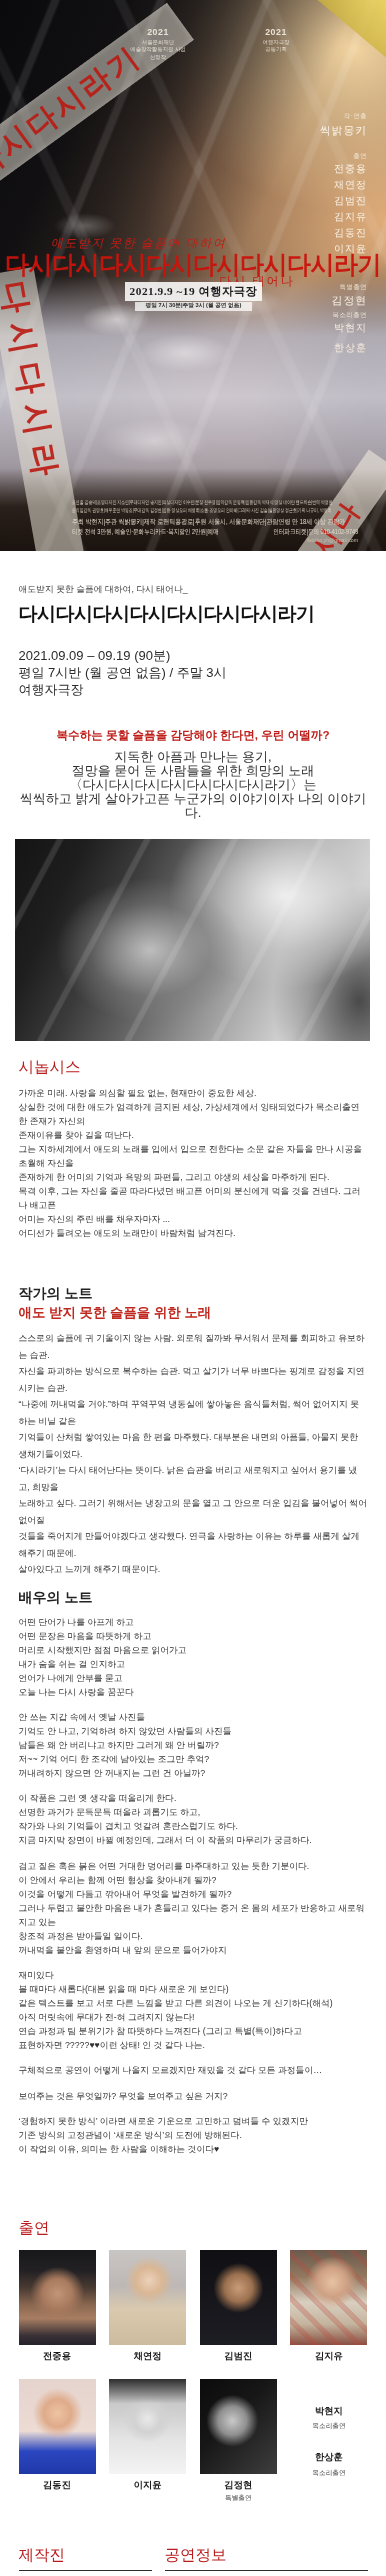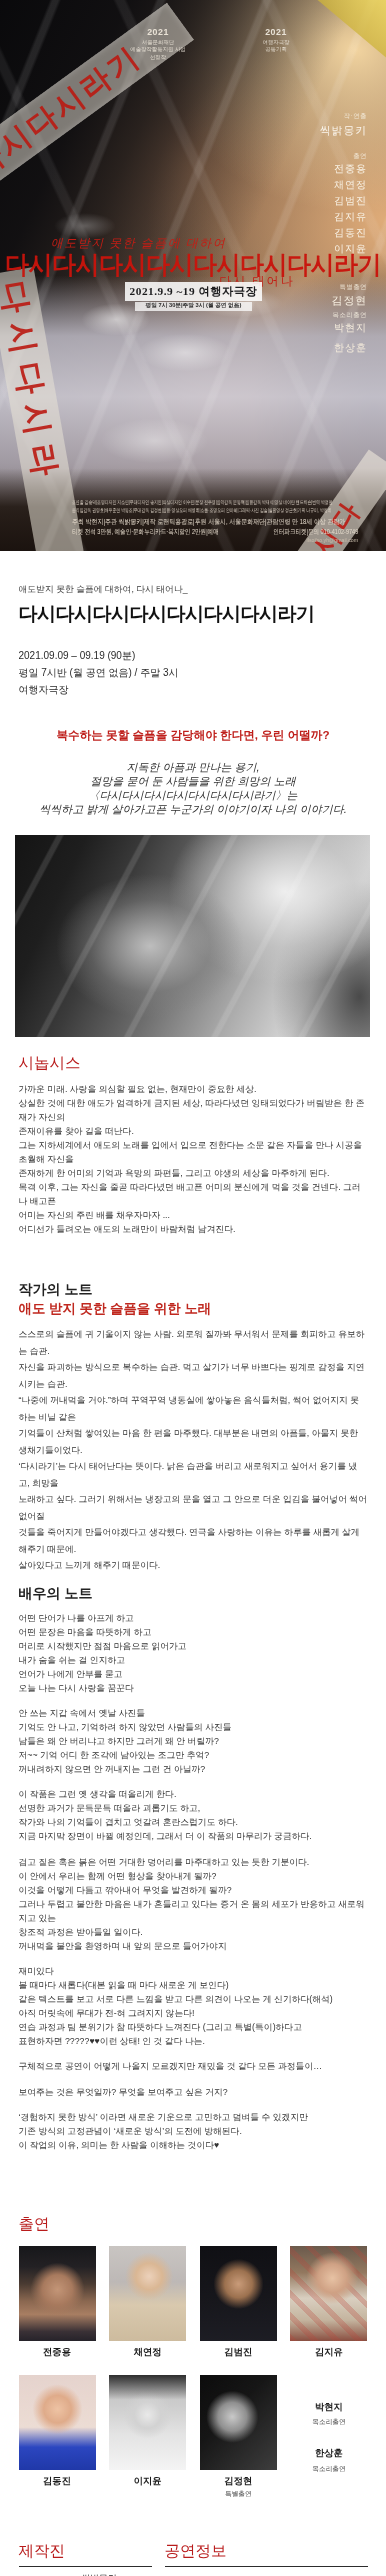--- a/index.html
+++ b/index.html
@@ -70,24 +70,24 @@
   .poster-bottom{position:absolute;left:72px;top:498px;width:286px;z-index:3;color:#d8cec2;}
   .pb-tiny{font-size:5.2px;line-height:8.2px;white-space:nowrap;transform:scaleX(0.74);transform-origin:left;}
   .pb-main{margin-top:2.6px;font-size:7px;line-height:9.3px;white-space:nowrap;transform:scaleX(0.85);transform-origin:left;color:#e6dccd;}
   .pb-row{margin-top:0.5px;width:361px;display:flex;justify-content:space-between;font-size:7px;line-height:9.3px;white-space:nowrap;transform:scaleX(0.793);transform-origin:left;color:#e6dccd;}
   .pb-email{margin-top:0.5px;text-align:right;font-size:5.2px;color:#c9bdac;}
 
   
   .content{padding:0 18.5px 22px;}
   .intro-subtitle{margin-top:33px;font-size:8.8px;color:#3a3a3a;}
   .intro-title{margin-top:6.2px;font-size:19px;line-height:24px;font-weight:bold;color:#111;letter-spacing:-0.5px;}
-  .intro-meta{margin-top:20.6px;font-size:10px;line-height:17px;color:#2a2a2a;}
+  .intro-meta{margin-top:20.6px;font-size:13px;line-height:17px;color:#2a2a2a;}
 
   .hook-headline{margin-top:29px;text-align:center;font-size:11.6px;line-height:15.5px;font-weight:bold;color:#bf1f1b;}
-  .hook-lines{margin-top:18px;text-align:center;font-size:11px;line-height:14px;color:#2e2e2e;font-style:italic;}
+  .hook-lines{margin-top:8px;text-align:center;font-size:13px;line-height:14px;color:#2e2e2e;}
 
   .bw-photo{margin:18.5px 0 0 -3.1px;width:355px;height:202px;position:relative;
     background:
       radial-gradient(ellipse 134px 103px at 38% 55%, rgba(200,200,200,0.9), rgba(130,130,130,0.45) 45%, transparent 70%),
       radial-gradient(ellipse 155px 124px at 76% 28%, rgba(242,242,242,0.95), rgba(205,205,205,0.55) 45%, transparent 75%),
       radial-gradient(ellipse 124px 165px at 97% 80%, rgba(60,60,60,0.9), transparent 70%),
       linear-gradient(115deg, #141414 0%, #1e1e1e 16%, #3b3b3b 30%, #6e6e6e 48%, #a6a6a6 65%, #d6d6d6 82%, #c2c2c2 100%);}
   .bw-photo::after{content:"";position:absolute;inset:0;
     background:repeating-linear-gradient(118deg, rgba(255,255,255,0) 0 36px, rgba(255,255,255,0.12) 38px 42px, rgba(255,255,255,0) 44px 77px);}
 
@@ -224,21 +224,21 @@
         <div>절망을 묻어 둔 사람들을 위한 희망의 노래</div>
         <div>〈다시다시다시다시다시다시다시라기〉는</div>
         <div>씩씩하고 밝게 살아가고픈 누군가의 이야기이자 나의 이야기다.</div>
       </div>
 
     <div class="bw-photo"></div>
 
     <div class="sec-heading synopsis-heading">시놉시스</div>
     <div class="synopsis-lines">
         <div>가까운 미래. 사랑을 의심할 필요 없는, 현재만이 중요한 세상.</div>
-        <div>상실한 것에 대한 애도가 엄격하게 금지된 세상, 따라다녔던 잉태되었다가 버림받은 한 존재가 자신의</div>
+        <div>상실한 것에 대한 애도가 엄격하게 금지된 세상, 가상세계에서 잉태되었다가 목소리출연 한 존재가 자신의</div>
         <div>존재이유를 찾아 길을 떠난다.</div>
         <div>그는 지하세계에서 애도의 노래를 입에서 입으로 전한다는 소문 같은 자들을 만나 시공을 초월해 자신을</div>
         <div>존재하게 한 어미의 기억과 욕망의 파편들, 그리고 야생의 세상을 마주하게 된다.</div>
         <div>목격 이후, 그는 자신을 줄곧 따라다녔던 배고픈 어미의 분신에게 먹을 것을 건넨다. 그러나 배고픈</div>
         <div>어미는 자신의 주린 배를 채우자마자 ...</div>
         <div>어디선가 들려오는 애도의 노래만이 바람처럼 남겨진다.</div>
       </div>
 
     <div class="note-label writer-label">작가의 노트</div>
     <div class="note-heading">애도 받지 못한 슬픔을 위한 노래</div>

